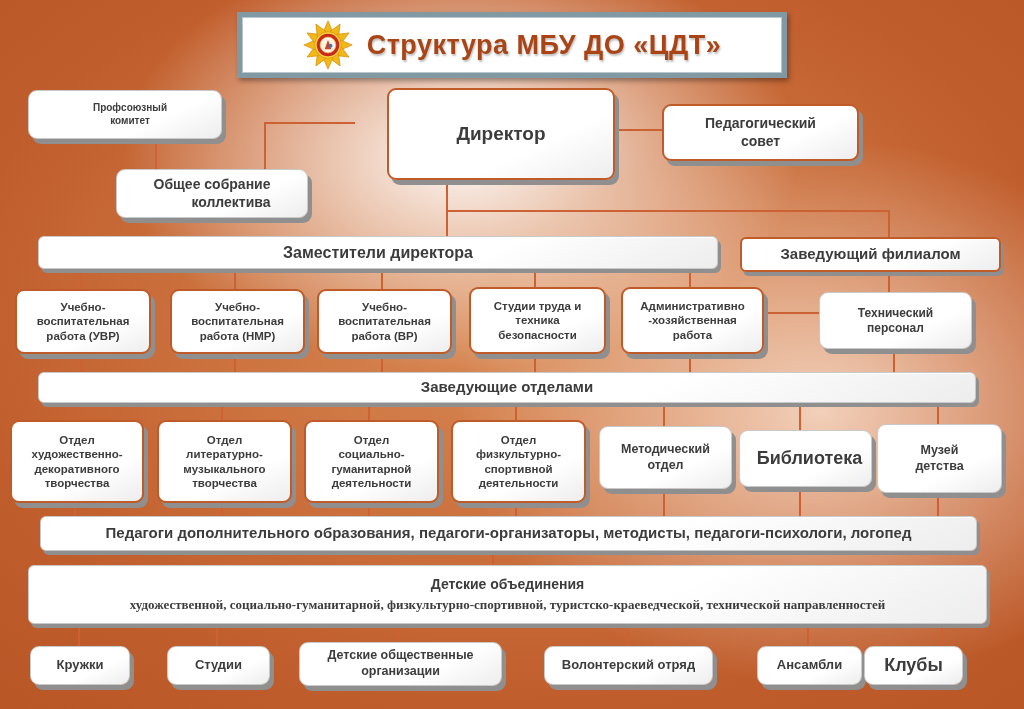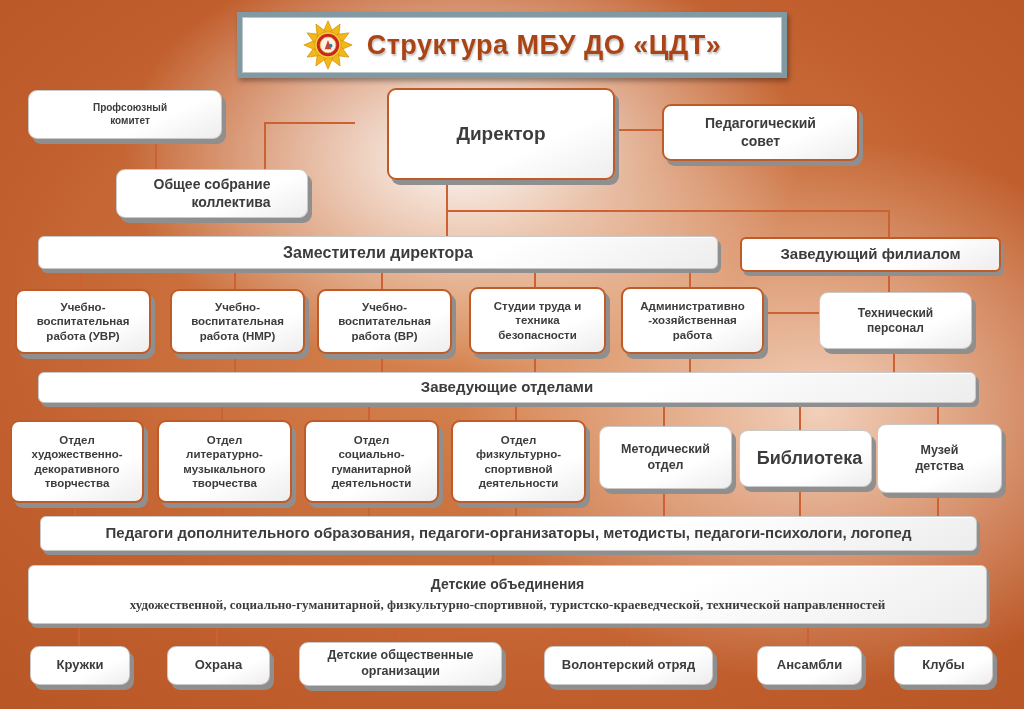--- a/index.html
+++ b/index.html
@@ -163,20 +163,20 @@
 детства</div>
 
   <div class="box bar" style="left:40px;top:516px;width:935px;height:33px;font-size:15px;">Педагоги дополнительного образования, педагоги-организаторы, методисты, педагоги-психологи, логопед</div>
 
   <div class="box bar col" style="left:28px;top:565px;width:957px;height:57px;">
     <span class="det-title">Детские объединения</span>
     <span class="det-sub">художественной, социально-гуманитарной, физкультурно-спортивной, туристско-краеведческой, технической направленностей</span>
   </div>
 
   <div class="box" style="left:30px;top:646px;width:98px;height:37px;font-size:13px;">Кружки</div>
-  <div class="box" style="left:167px;top:646px;width:101px;height:37px;font-size:13px;">Охрана</div>
+  <div class="box" style="left:167px;top:646px;width:101px;height:37px;font-size:13px;">Студии</div>
   <div class="box" style="left:299px;top:642px;width:201px;height:42px;font-size:12.5px;">Детские общественные
 организации</div>
   <div class="box" style="left:544px;top:646px;width:167px;height:37px;font-size:13px;">Волонтерский отряд</div>
   <div class="box" style="left:757px;top:646px;width:103px;height:37px;font-size:13px;">Ансамбли</div>
-  <div class="box" style="left:894px;top:646px;width:97px;height:37px;font-size:13px;">Клубы</div>
+  <div class="box" style="left:864px;top:646px;width:97px;height:37px;font-size:18px;">Клубы</div>
 
 </div>
 
 </body></html>

